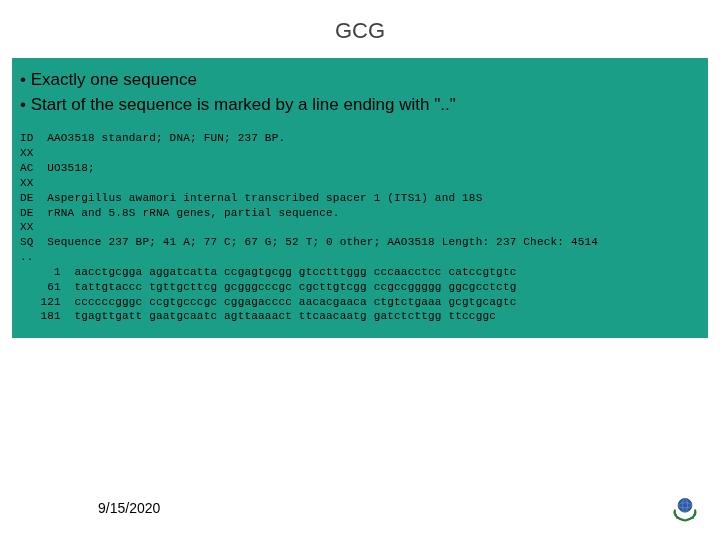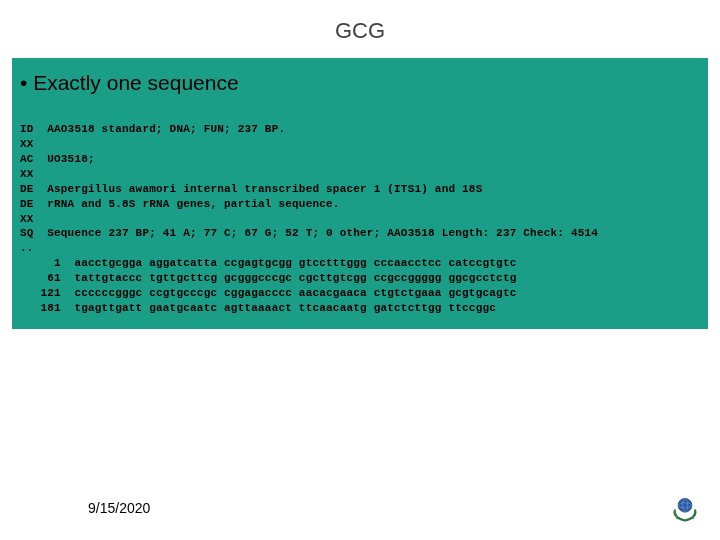--- a/index.html
+++ b/index.html
@@ -18,58 +18,58 @@
     padding: 18px 0 14px 0;
     color: #404040;
   }
   .teal-box {
     background: #1a9e87;
     margin: 0 12px;
     padding: 10px 8px 14px 8px;
     color: #000;
   }
   .bullets {
-    font-size: 21px;
+    font-size: 17px;
     line-height: 1.45;
-    margin-bottom: 24px;
+    margin-bottom: 14px;
   }
   .bullets .row {
     display: block;
   }
   .mono {
     font-family: "Courier New", Courier, monospace;
     font-size: 11px;
     line-height: 1.35;
     white-space: pre;
     letter-spacing: 0.2px;
-    font-weight: bold;
   }
   .footer-date {
     position: absolute;
-    left: 88px;
+    left: 98px;
     bottom: 24px;
     font-size: 14px;
     color: #000;
   }
   .logo {
     position: absolute;
     right: 18px;
     bottom: 16px;
     width: 34px;
     height: 34px;
   }
 </style>
 </head>
 <body>
 
 <div class="title">GCG</div>
 
 <div class="teal-box">
   <div class="bullets">
     <span class="row">• <span>Exactly one sequence</span></span>
+    <span class="row">• <span>Start of the sequence is marked by a line ending with ".."</span></span>
   </div>
   <div class="mono"><span>ID  AAO3518 standard; DNA; FUN; 237 BP.</span>
 <span>XX</span>
 <span>AC  UO3518;</span>
 <span>XX</span>
 <span>DE  Aspergillus awamori internal transcribed spacer 1 (ITS1) and 18S</span>
 <span>DE  rRNA and 5.8S rRNA genes, partial sequence.</span>
 <span>XX</span>
 <span>SQ  Sequence 237 BP; 41 A; 77 C; 67 G; 52 T; 0 other; AAO3518 Length: 237 Check: 4514</span>
 <span>..</span>

